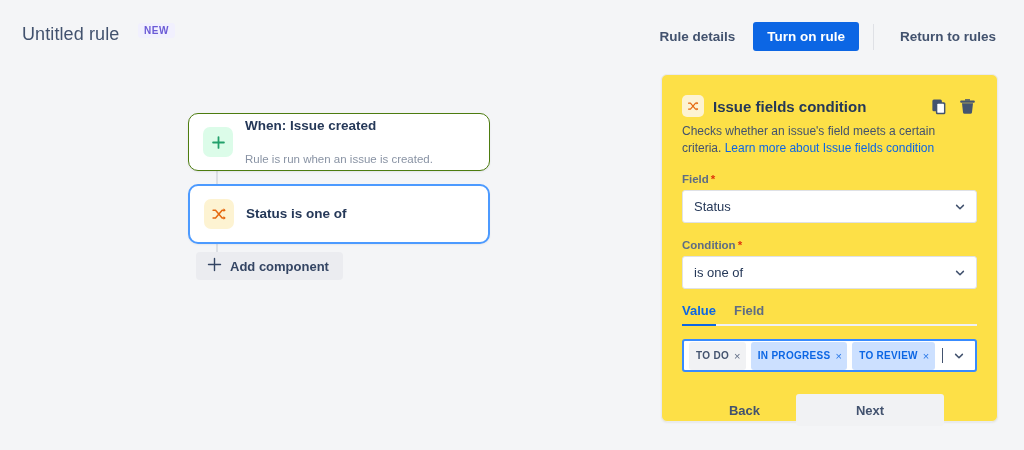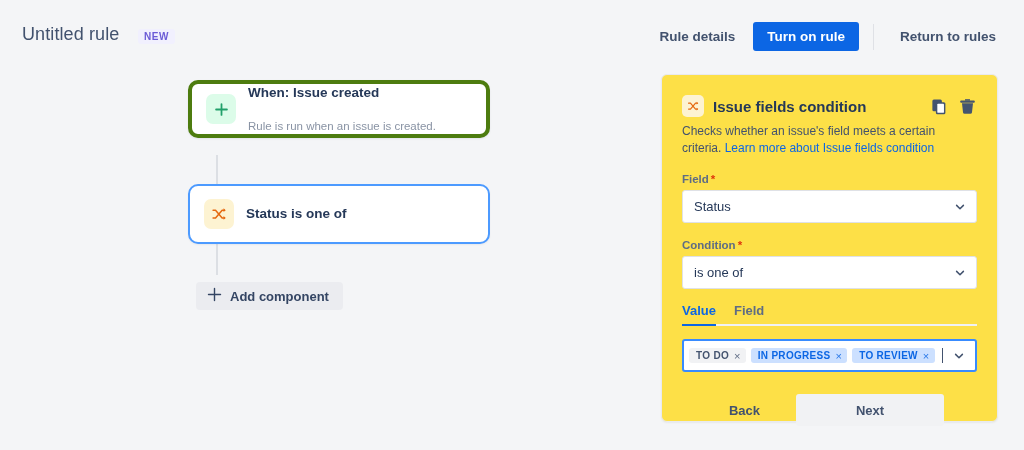--- a/index.html
+++ b/index.html
@@ -30,21 +30,21 @@
     left: 22px;
     top: 24px;
     font-size: 18px;
     font-weight: 400;
     color: #42526e;
     letter-spacing: 0.1px;
   }
   .new-badge {
     position: absolute;
     left: 138px;
-    top: 29px;
+    top: 23px;
     background: #f1f0fe;
     color: #6b5bd6;
     font-size: 10px;
     font-weight: bold;
     letter-spacing: 0.6px;
     padding: 3px 6px 2px 6px;
     border-radius: 3px;
     line-height: 1;
   }
   .header-actions {
@@ -102,23 +102,23 @@
     left: 188px;
     width: 302px;
     background: #ffffff;
     border-radius: 10px;
     display: flex;
     align-items: center;
     padding: 12px 14px;
     box-sizing: border-box;
   }
   .flow-card.trigger {
-    top: 12px;
+    top: 45px;
     height: 58px;
-    border: 4px solid #4d7c0f;
+    border: 1px solid #4d7c0f;
     box-shadow: 0 1px 2px rgba(9,30,66,0.08);
   }
   .flow-card.condition {
     top: 116px;
     height: 60px;
     border: 2px solid #4c9aff;
     box-shadow: 0 1px 2px rgba(9,30,66,0.06);
   }
   .card-icon {
     width: 30px;
@@ -142,21 +142,21 @@
   .card-sub {
     font-size: 11.5px;
     color: #8993a4;
     line-height: 15px;
     margin-top: 18px;
   }
 
   .add-component {
     position: absolute;
     left: 196px;
-    top: 214px;
+    top: 184px;
     height: 28px;
     background: #ebecf0;
     border: none;
     border-radius: 4px;
     display: flex;
     align-items: center;
     gap: 8px;
     padding: 0 14px 0 11px;
     cursor: pointer;
     font-family: "Liberation Sans", sans-serif;
@@ -293,21 +293,21 @@
     align-items: center;
     padding: 0 26px 0 5px;
     position: relative;
     box-sizing: border-box;
     cursor: text;
   }
   .tag {
     display: flex;
     align-items: center;
     gap: 5px;
-    height: 15px;
+    height: 28px;
     padding: 0 5px 0 7px;
     border-radius: 3px;
     font-size: 10px;
     font-weight: bold;
     letter-spacing: 0.3px;
     margin-right: 5px;
     white-space: nowrap;
   }
   .tag.neutral { background: #f1f2f4; color: #44546f; }
   .tag.blue { background: #cce0ff; color: #0c66e4; }

